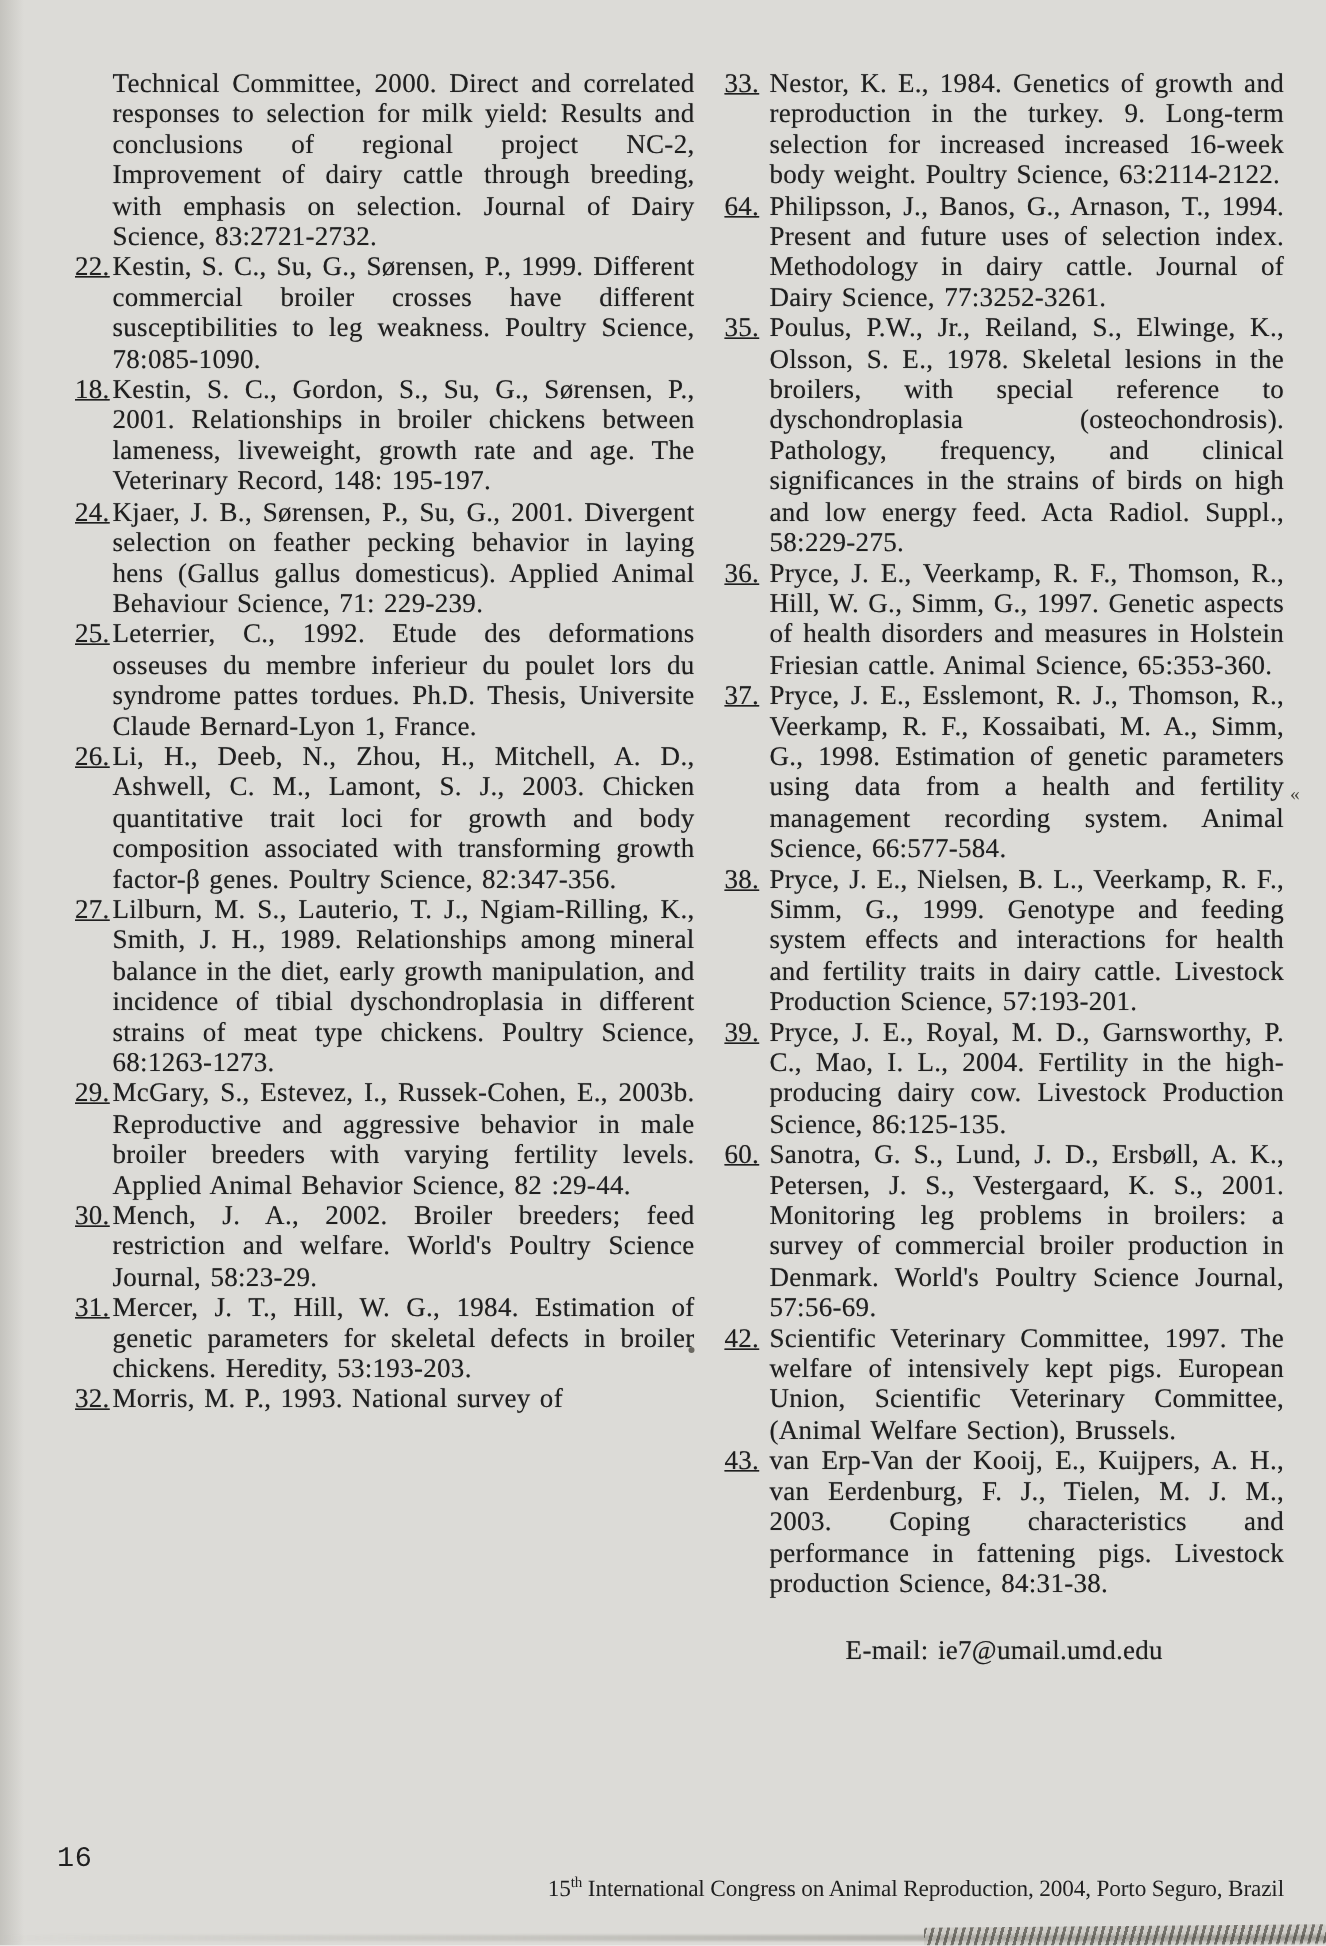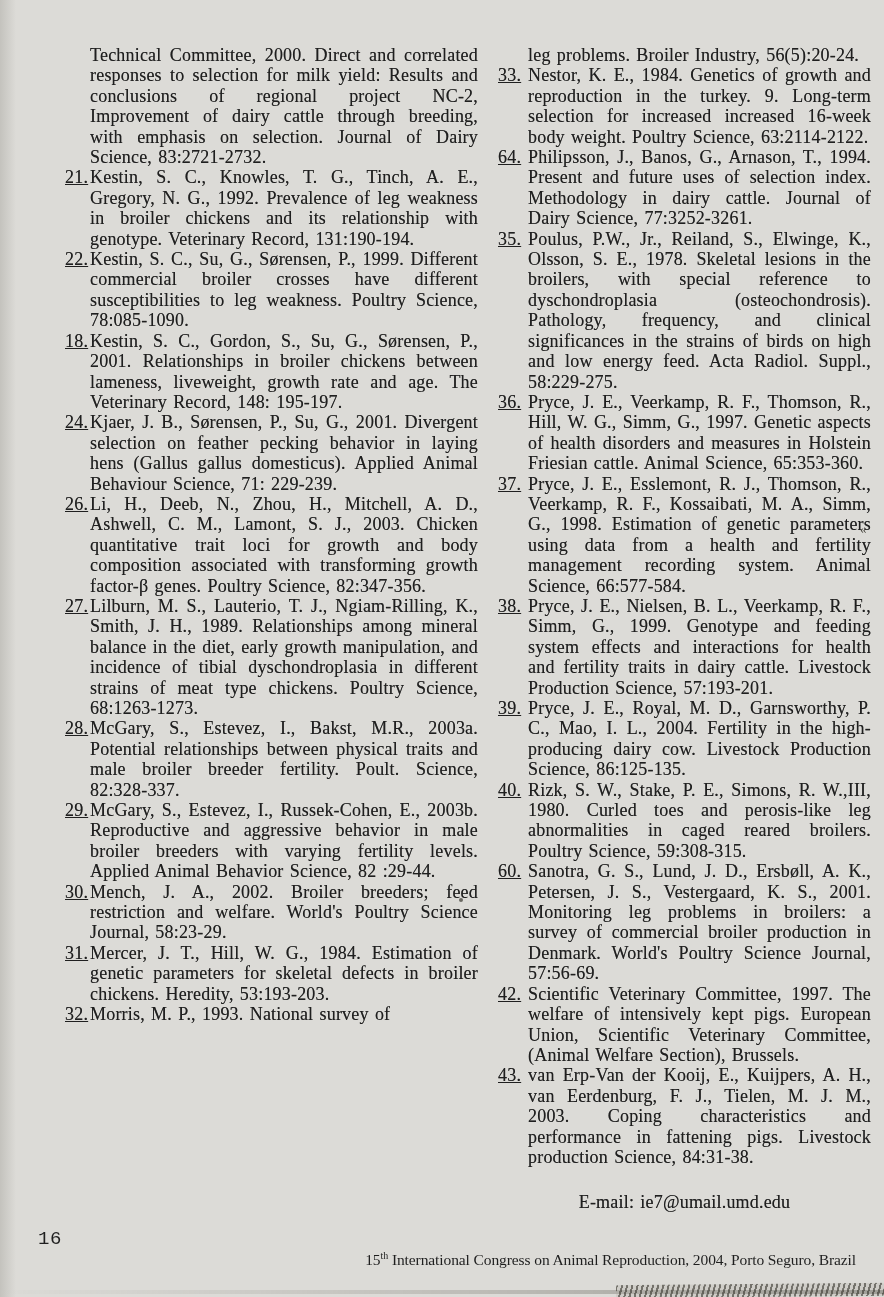--- a/index.html
+++ b/index.html
@@ -20,21 +20,20 @@
   }
   .col {
     position: absolute;
     top: 45px;
     text-align: justify;
     font-size: 18px;
     line-height: 20.4px;
     letter-spacing: 0.2px;
     word-spacing: 1.5px;
     text-shadow: 0 0 0.5px rgba(25,25,25,0.55);
-    margin-left: 15px;
   }
   .col-left  { left: 50px;  width: 413px; }
   .col-right { left: 483px; width: 373px; }
   .ref { margin: 0; }
   .col-left  .ref { padding-left: 25px; text-indent: -25px; }
   .col-right .ref { padding-left: 30px; text-indent: -30px; }
   .num { display: inline-block; text-indent: 0; text-decoration: underline; }
   .col-left  .num { width: 25px; }
   .col-right .num { width: 30px; }
   .email-line {
@@ -92,43 +91,40 @@
 </style>
 </head>
 <body>
 
 <div class="page">
 
   <div class="left-vignette"></div>
 
   <div class="col col-left">
     <div class="ref"><span class="num"></span><span>Technical Committee, 2000. Direct and correlated responses to selection for milk yield: Results and conclusions of regional project NC-2, Improvement of dairy cattle through breeding, with emphasis on selection. Journal of Dairy Science, 83:2721-2732.</span></div>
-    <div class="ref"><span class="num">21.</span><span>Kestin, S. C., Knowles, T. G., Tinch, A. E., Gregory, N. G., 1992. Prevalence of leg weakness in broiler chickens and its relationship with genotype. Veterinary Record, 131:190-194.</span></div>
     <div class="ref"><span class="num">22.</span><span>Kestin, S. C., Su, G., Sørensen, P., 1999. Different commercial broiler crosses have different susceptibilities to leg weakness. Poultry Science, 78:085-1090.</span></div>
     <div class="ref"><span class="num">18.</span><span>Kestin, S. C., Gordon, S., Su, G., Sørensen, P., 2001. Relationships in broiler chickens between lameness, liveweight, growth rate and age. The Veterinary Record, 148: 195-197.</span></div>
     <div class="ref"><span class="num">24.</span><span>Kjaer, J. B., Sørensen, P., Su, G., 2001. Divergent selection on feather pecking behavior in laying hens (Gallus gallus domesticus). Applied Animal Behaviour Science, 71: 229-239.</span></div>
+    <div class="ref"><span class="num">25.</span><span>Leterrier, C., 1992. Etude des deformations osseuses du membre inferieur du poulet lors du syndrome pattes tordues. Ph.D. Thesis, Universite Claude Bernard-Lyon 1, France.</span></div>
     <div class="ref"><span class="num">26.</span><span>Li, H., Deeb, N., Zhou, H., Mitchell, A. D., Ashwell, C. M., Lamont, S. J., 2003. Chicken quantitative trait loci for growth and body composition associated with transforming growth factor-β genes. Poultry Science, 82:347-356.</span></div>
     <div class="ref"><span class="num">27.</span><span>Lilburn, M. S., Lauterio, T. J., Ngiam-Rilling, K., Smith, J. H., 1989. Relationships among mineral balance in the diet, early growth manipulation, and incidence of tibial dyschondroplasia in different strains of meat type chickens. Poultry Science, 68:1263-1273.</span></div>
-    <div class="ref"><span class="num">28.</span><span>McGary, S., Estevez, I., Bakst, M.R., 2003a. Potential relationships between physical traits and male broiler breeder fertility. Poult. Science, 82:328-337.</span></div>
     <div class="ref"><span class="num">29.</span><span>McGary, S., Estevez, I., Russek-Cohen, E., 2003b. Reproductive and aggressive behavior in male broiler breeders with varying fertility levels. Applied Animal Behavior Science, 82 :29-44.</span></div>
     <div class="ref"><span class="num">30.</span><span>Mench, J. A., 2002. Broiler breeders; feed restriction and welfare. World's Poultry Science Journal, 58:23-29.</span></div>
     <div class="ref"><span class="num">31.</span><span>Mercer, J. T., Hill, W. G., 1984. Estimation of genetic parameters for skeletal defects in broiler chickens. Heredity, 53:193-203.</span></div>
     <div class="ref"><span class="num">32.</span><span>Morris, M. P., 1993.  National survey of</span></div>
   </div>
 
   <div class="col col-right">
-    <div class="ref"><span class="num"></span><span>leg problems.  Broiler Industry, 56(5):20-24.</span></div>
     <div class="ref"><span class="num">33.</span><span>Nestor, K. E., 1984.  Genetics of growth and reproduction in the turkey. 9. Long-term selection for increased increased 16-week body weight.  Poultry Science, 63:2114-2122.</span></div>
     <div class="ref"><span class="num">64.</span><span>Philipsson, J., Banos, G., Arnason, T., 1994. Present and future uses of selection index. Methodology in dairy cattle. Journal of Dairy Science, 77:3252-3261.</span></div>
     <div class="ref"><span class="num">35.</span><span>Poulus, P.W., Jr., Reiland, S., Elwinge, K., Olsson, S. E., 1978.  Skeletal lesions in the broilers, with special reference to dyschondroplasia (osteochondrosis). Pathology, frequency, and clinical significances in the strains of birds on high and low energy feed.  Acta Radiol. Suppl., 58:229-275.</span></div>
     <div class="ref"><span class="num">36.</span><span>Pryce, J. E., Veerkamp, R. F., Thomson, R., Hill, W. G., Simm, G., 1997. Genetic aspects of health disorders and measures in Holstein Friesian cattle. Animal Science, 65:353-360.</span></div>
     <div class="ref"><span class="num">37.</span><span>Pryce, J. E., Esslemont, R. J., Thomson, R., Veerkamp, R. F., Kossaibati, M. A., Simm, G., 1998. Estimation of genetic parameters using data from a health and fertility management recording system. Animal Science, 66:577-584.</span></div>
     <div class="ref"><span class="num">38.</span><span>Pryce, J. E., Nielsen, B. L., Veerkamp, R. F., Simm, G., 1999. Genotype and feeding system effects and interactions for health and fertility traits in dairy cattle. Livestock Production Science, 57:193-201.</span></div>
     <div class="ref"><span class="num">39.</span><span>Pryce, J. E., Royal, M. D., Garnsworthy, P. C., Mao, I. L., 2004. Fertility in the high-producing dairy cow. Livestock Production Science, 86:125-135.</span></div>
-    <div class="ref"><span class="num">40.</span><span>Rizk, S. W., Stake, P. E., Simons, R. W.,III, 1980.  Curled toes and perosis-like leg abnormalities in caged reared broilers. Poultry Science, 59:308-315.</span></div>
     <div class="ref"><span class="num">60.</span><span>Sanotra, G. S., Lund, J. D., Ersbøll, A. K., Petersen, J. S., Vestergaard, K. S., 2001. Monitoring leg problems in broilers: a survey of commercial broiler production in Denmark. World's Poultry Science Journal, 57:56-69.</span></div>
     <div class="ref"><span class="num">42.</span><span>Scientific Veterinary Committee, 1997. The welfare of intensively kept pigs. European Union, Scientific Veterinary Committee, (Animal Welfare Section), Brussels.</span></div>
     <div class="ref"><span class="num">43.</span><span>van Erp-Van der Kooij, E.,  Kuijpers, A. H., van Eerdenburg, F. J., Tielen, M. J. M., 2003. Coping characteristics and performance in fattening pigs. Livestock production Science, 84:31-38.</span></div>
     <div class="ref email-line">E-mail: ie7@umail.umd.edu</div>
   </div>
 
   <div class="footer-pagenum">16</div>
 
   <div class="footer-text"><span>15</span><sup>th</sup><span> International Congress on Animal Reproduction, 2004, Porto Seguro, Brazil</span></div>
 

